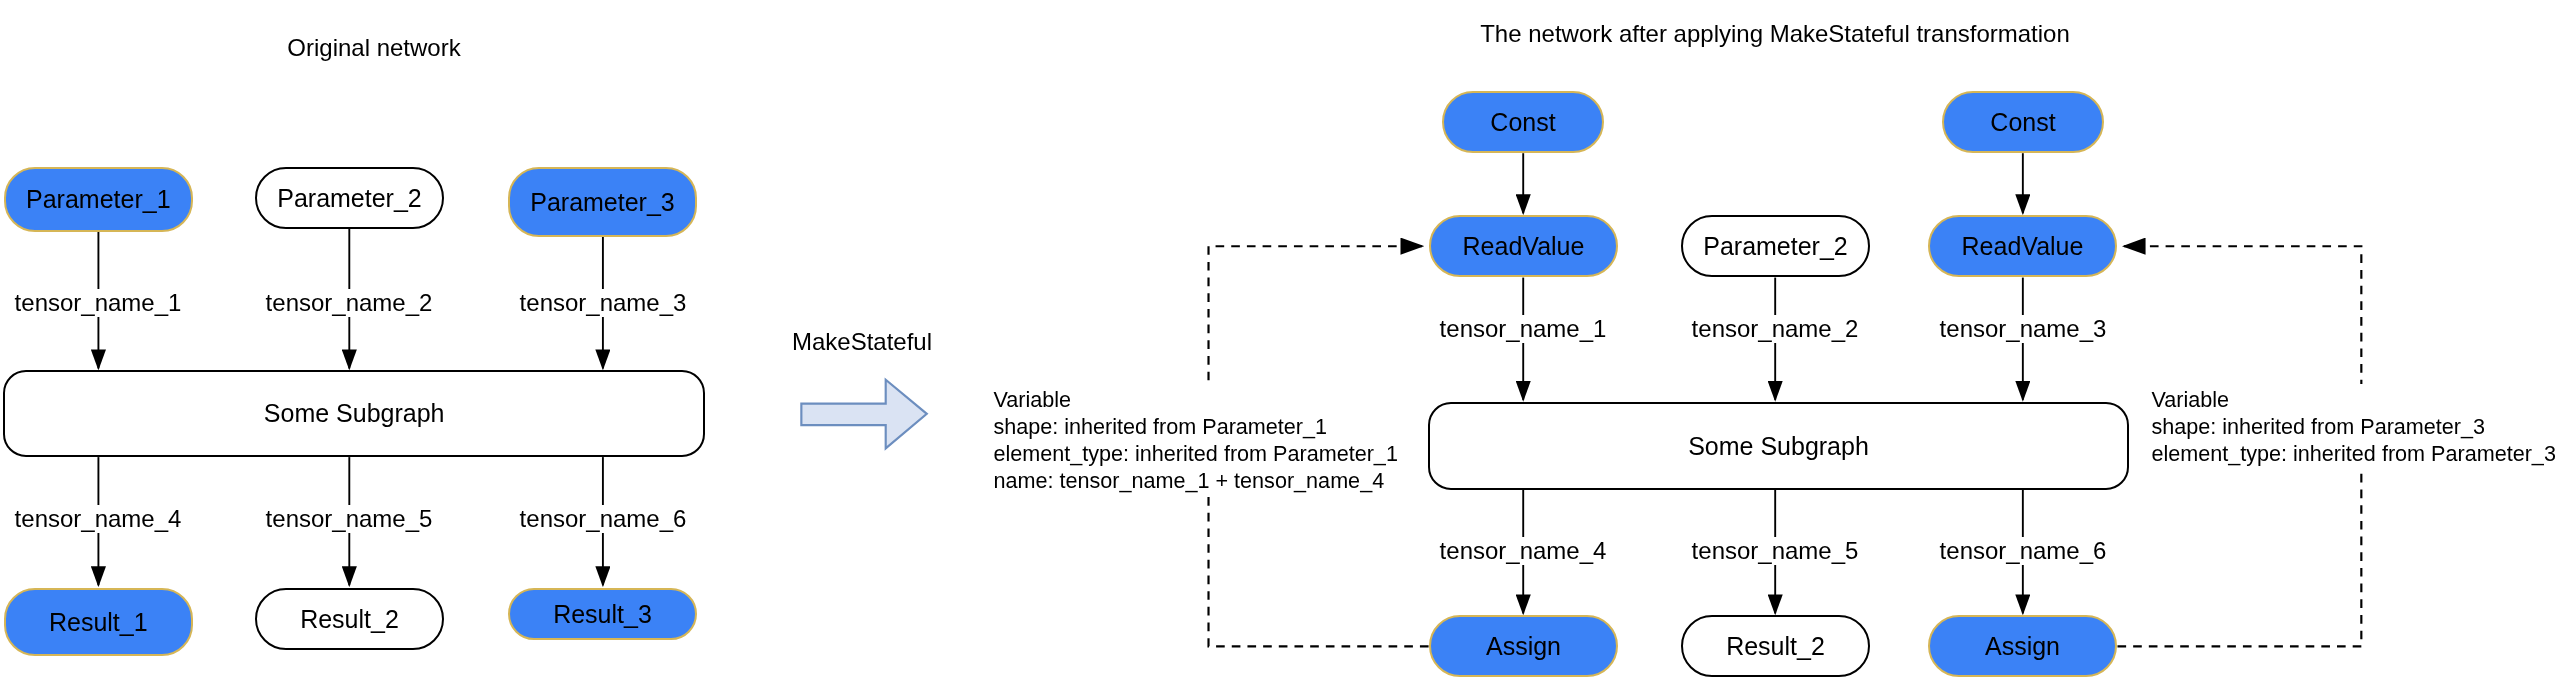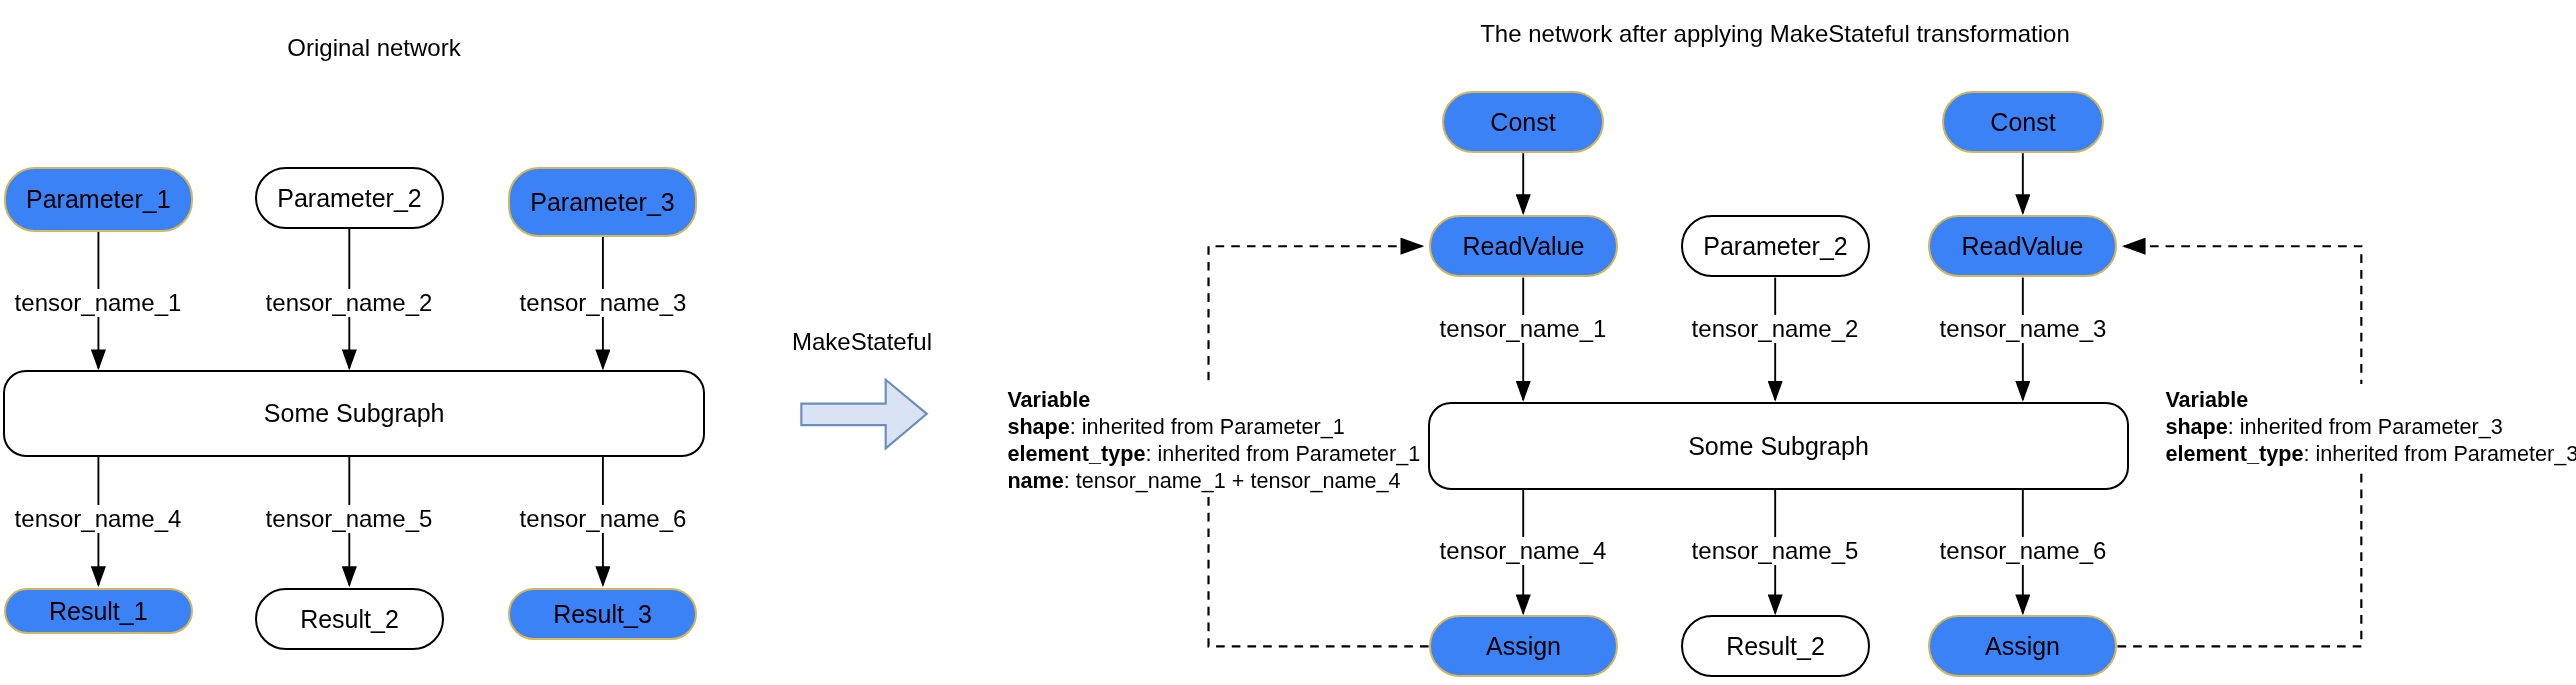--- a/index.html
+++ b/index.html
@@ -12,21 +12,21 @@
   .node.yellow{background:#3b82f6;border:2.7px solid #D6B656;}
   .node.white{background:#FFFFFF;border:2.7px solid #000000;text-align:right;}
   .subgraph{border-radius:23px;border:2.7px solid #000;font-size:25px;}
   .tensor-label{position:absolute;transform:translate(-50%,-50%);font-size:24px;
         background:#fff;padding:0 4.3px;white-space:nowrap;z-index:3;}
   .title{position:absolute;transform:translateX(-50%);font-size:24px;
         white-space:nowrap;z-index:3;}
   .note{position:absolute;font-size:21.6px;line-height:27px;background:#fff;
         padding:2.2px 5.4px;white-space:nowrap;z-index:4;}
   .note .nline{display:block;}
-  .note b{font-weight:bold;margin-left:14px;}
+  .note b{font-weight:normal;}
 </style>
 </head>
 <body>
 
 <svg id="edge-layer" width="2576" height="686" viewBox="0 0 4764 1268">
   <defs>
     <marker id="arr" markerWidth="11" markerHeight="8" refX="10" refY="4" orient="auto" markerUnits="strokeWidth">
       <path d="M0,0 L11,4 L0,8 Z" fill="#000"></path>
     </marker>
   </defs>
@@ -59,21 +59,21 @@
 <div class="title" style="left:374px;top:34px;">Original network</div>
 <div class="title" style="left:1775px;top:20px;text-align:right;">The network after applying MakeStateful transformation</div>
 <div class="title" style="left:862px;top:328px;">MakeStateful</div>
 
 <div class="node yellow" style="left:3.8px;top:167px;width:189px;height:65px;">Parameter_1</div>
 <div class="node white" style="left:255px;top:167px;width:189px;height:62px;">Parameter_2</div>
 <div class="node yellow" style="left:508px;top:167px;width:189px;height:70px;">Parameter_3</div>
 
 <div class="node white subgraph" style="left:3.2px;top:370px;width:702px;height:87px;">Some Subgraph</div>
 
-<div class="node yellow" style="left:3.8px;top:588px;width:189px;height:46px;">Result_1</div>
+<div class="node yellow" style="left:3.8px;top:588px;width:189px;height:68px;">Result_1</div>
 <div class="node white" style="left:255px;top:588px;width:189px;height:62px;">Result_2</div>
 <div class="node yellow" style="left:508px;top:588px;width:189px;height:52px;">Result_3</div>
 
 <div class="tensor-label" style="left:98px;top:303px;">tensor_name_1</div>
 <div class="tensor-label" style="left:349px;top:303px;">tensor_name_2</div>
 <div class="tensor-label" style="left:603px;top:303px;">tensor_name_3</div>
 <div class="tensor-label" style="left:98px;top:519px;">tensor_name_4</div>
 <div class="tensor-label" style="left:349px;top:519px;">tensor_name_5</div>
 <div class="tensor-label" style="left:603px;top:519px;">tensor_name_6</div>
 

